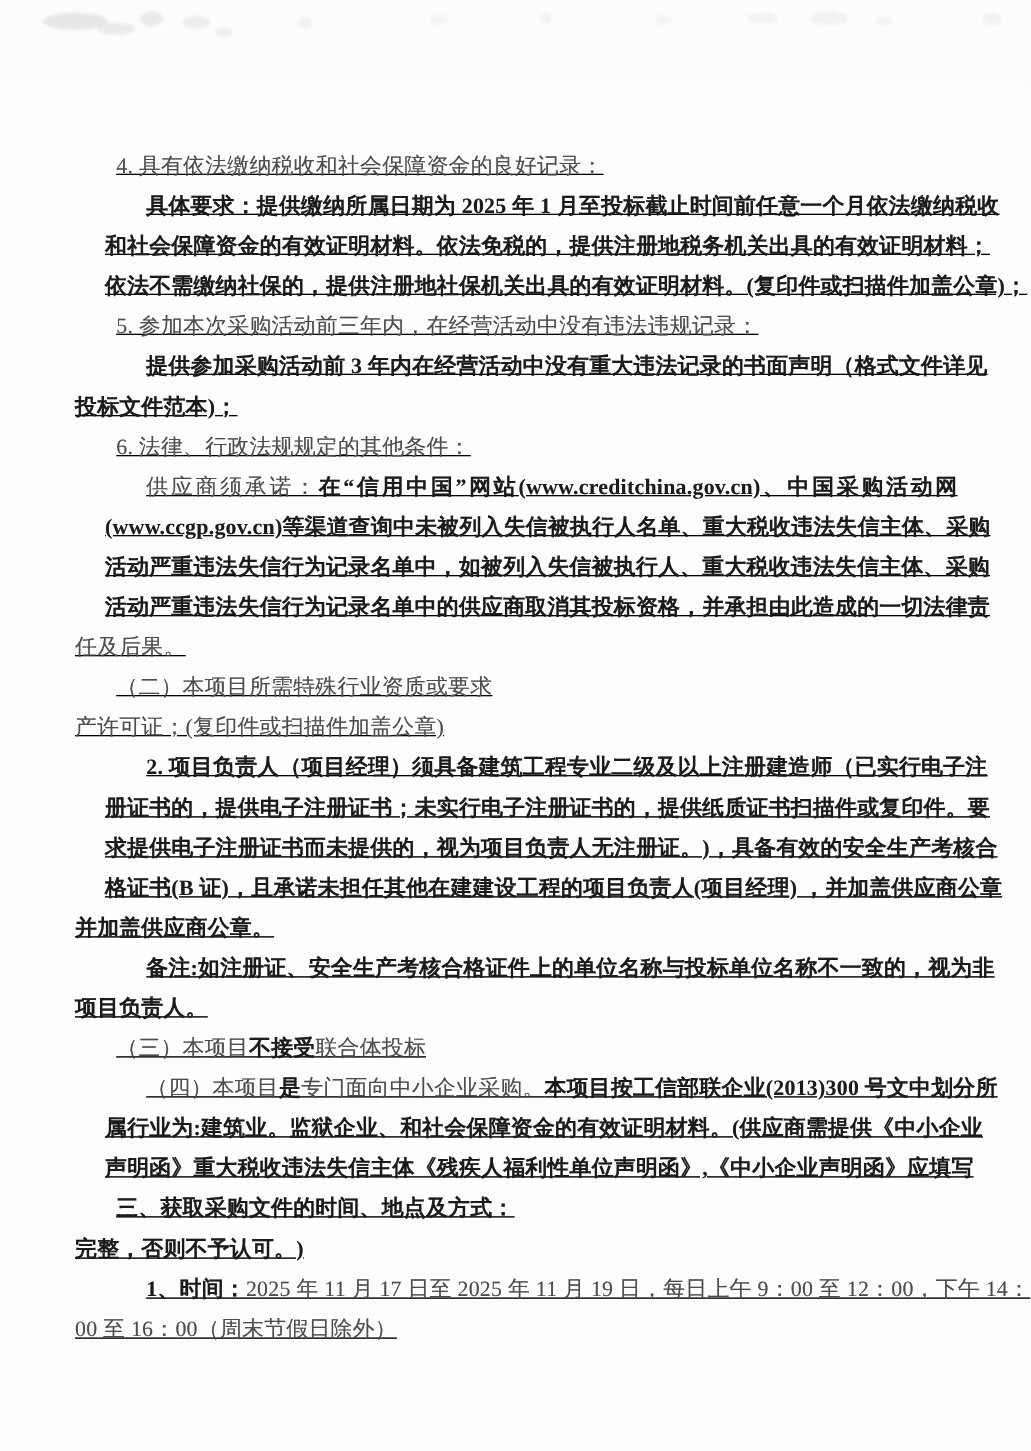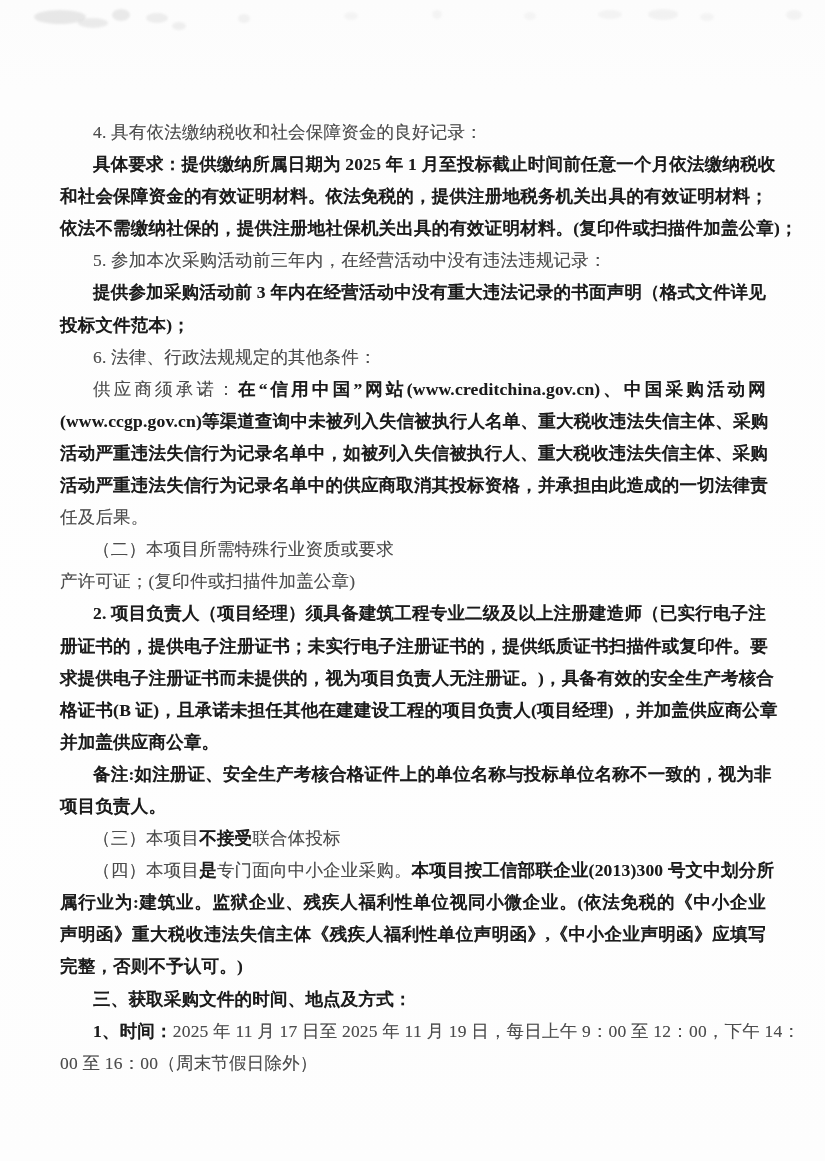--- a/index.html
+++ b/index.html
@@ -27,26 +27,28 @@
     top: 116px;
     width: 706px;
   }
   .line {
     display: block;
     height: 32.1px;
     line-height: 32.1px;
     font-size: 17.5px;
     white-space: nowrap;
     letter-spacing: 0.2px;
+    text-decoration: underline;
   }
   .line.indent { padding-left: 33px; }
   .line.fill {
     text-align: justify;
     text-align-last: justify;
     text-justify: inter-character;
+    margin-left: 24px;
   }
   .seg-reg {
     font-weight: 400;
     color: #4d4d4d;
     text-shadow: 0 0 0.4px rgba(80,80,80,0.45);
   }
   .seg-bold {
     font-weight: 700;
     color: #1b1b1b;
     text-shadow: 0 0 0.5px rgba(0,0,0,0.35);
@@ -98,21 +100,21 @@
       <div class="line"><span class="seg-reg">产许可证；(复印件或扫描件加盖公章)</span></div>
       <div class="line indent fill"><span class="seg-bold">2. 项目负责人（项目经理）须具备建筑工程专业二级及以上注册建造师（已实行电子注</span></div>
       <div class="line fill"><span class="seg-bold">册证书的，提供电子注册证书；未实行电子注册证书的，提供纸质证书扫描件或复印件。要</span></div>
       <div class="line fill"><span class="seg-bold">求提供电子注册证书而未提供的，视为项目负责人无注册证。)，具备有效的安全生产考核合</span></div>
       <div class="line fill"><span class="seg-bold">格证书(B 证)，且承诺未担任其他在建建设工程的项目负责人(项目经理) ，并加盖供应商公章</span></div>
       <div class="line"><span class="seg-bold">并加盖供应商公章。</span></div>
       <div class="line indent fill"><span class="seg-bold">备注:如注册证、安全生产考核合格证件上的单位名称与投标单位名称不一致的，视为非</span></div>
       <div class="line"><span class="seg-bold">项目负责人。</span></div>
       <div class="line indent"><span class="seg-reg">（三）本项目</span><span class="seg-bold">不接受</span><span class="seg-reg">联合体投标</span></div>
       <div class="line indent fill"><span class="seg-reg">（四）本项目</span><span class="seg-bold">是</span><span class="seg-reg">专门面向中小企业采购。</span><span class="seg-bold">本项目按工信部联企业(2013)300 号文中划分所</span></div>
-      <div class="line fill"><span class="seg-bold">属行业为:建筑业。监狱企业、残疾人福利性单位视同小微企业。(依法免税的《中小企业</span></div>
+      <div class="line fill"><span class="seg-bold">属行业为:建筑业。监狱企业、和社会保障资金的有效证明材料。(供应商需提供《中小企业</span></div>
       <div class="line fill"><span class="seg-bold">声明函》重大税收违法失信主体《残疾人福利性单位声明函》,《中小企业声明函》应填写</span></div>
+      <div class="line indent"><span class="seg-bold">三、获取采购文件的时间、地点及方式：</span></div>
       <div class="line"><span class="seg-bold">完整，否则不予认可。)</span></div>
-      <div class="line indent"><span class="seg-bold">三、获取采购文件的时间、地点及方式：</span></div>
       <div class="line indent fill"><span class="seg-bold">1、时间：</span><span class="seg-reg">2025 年 11 月 17 日至 2025 年 11 月 19 日，每日上午 9：00 至 12：00，下午 14：</span></div>
       <div class="line"><span class="seg-reg">00 至 16：00（周末节假日除外）</span></div>
     </div>
 
 </div>
 
 </body></html>

